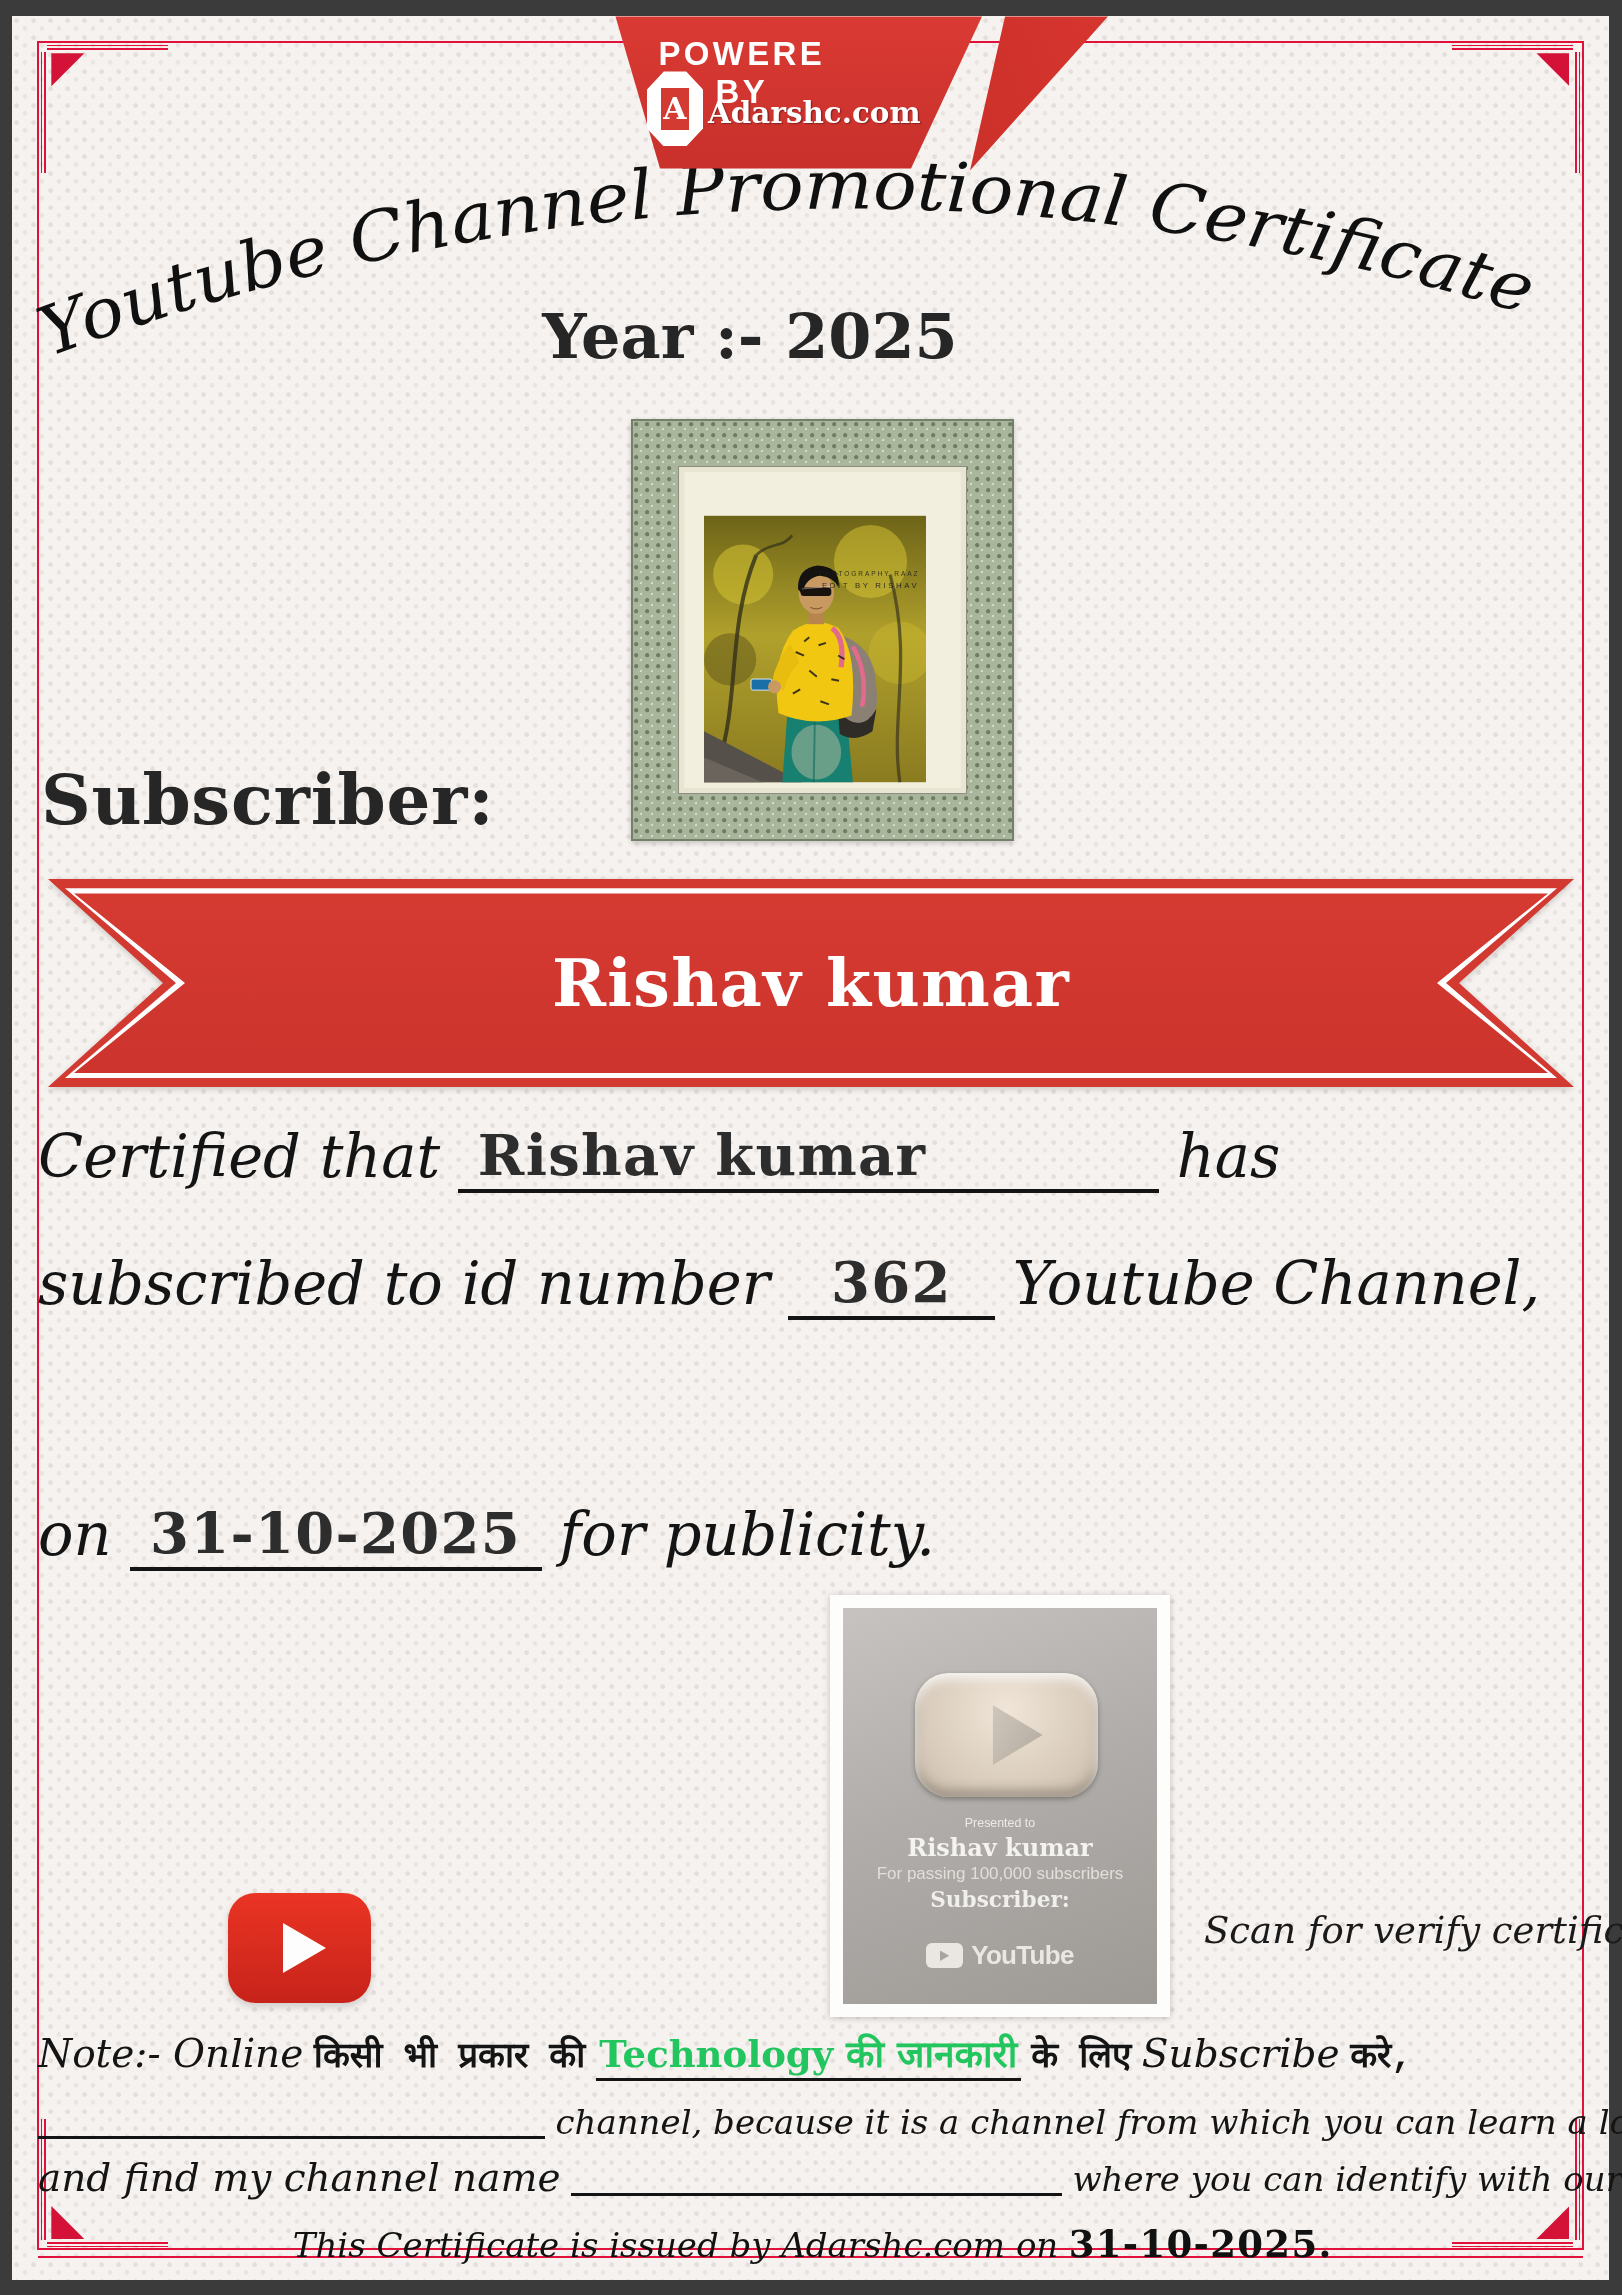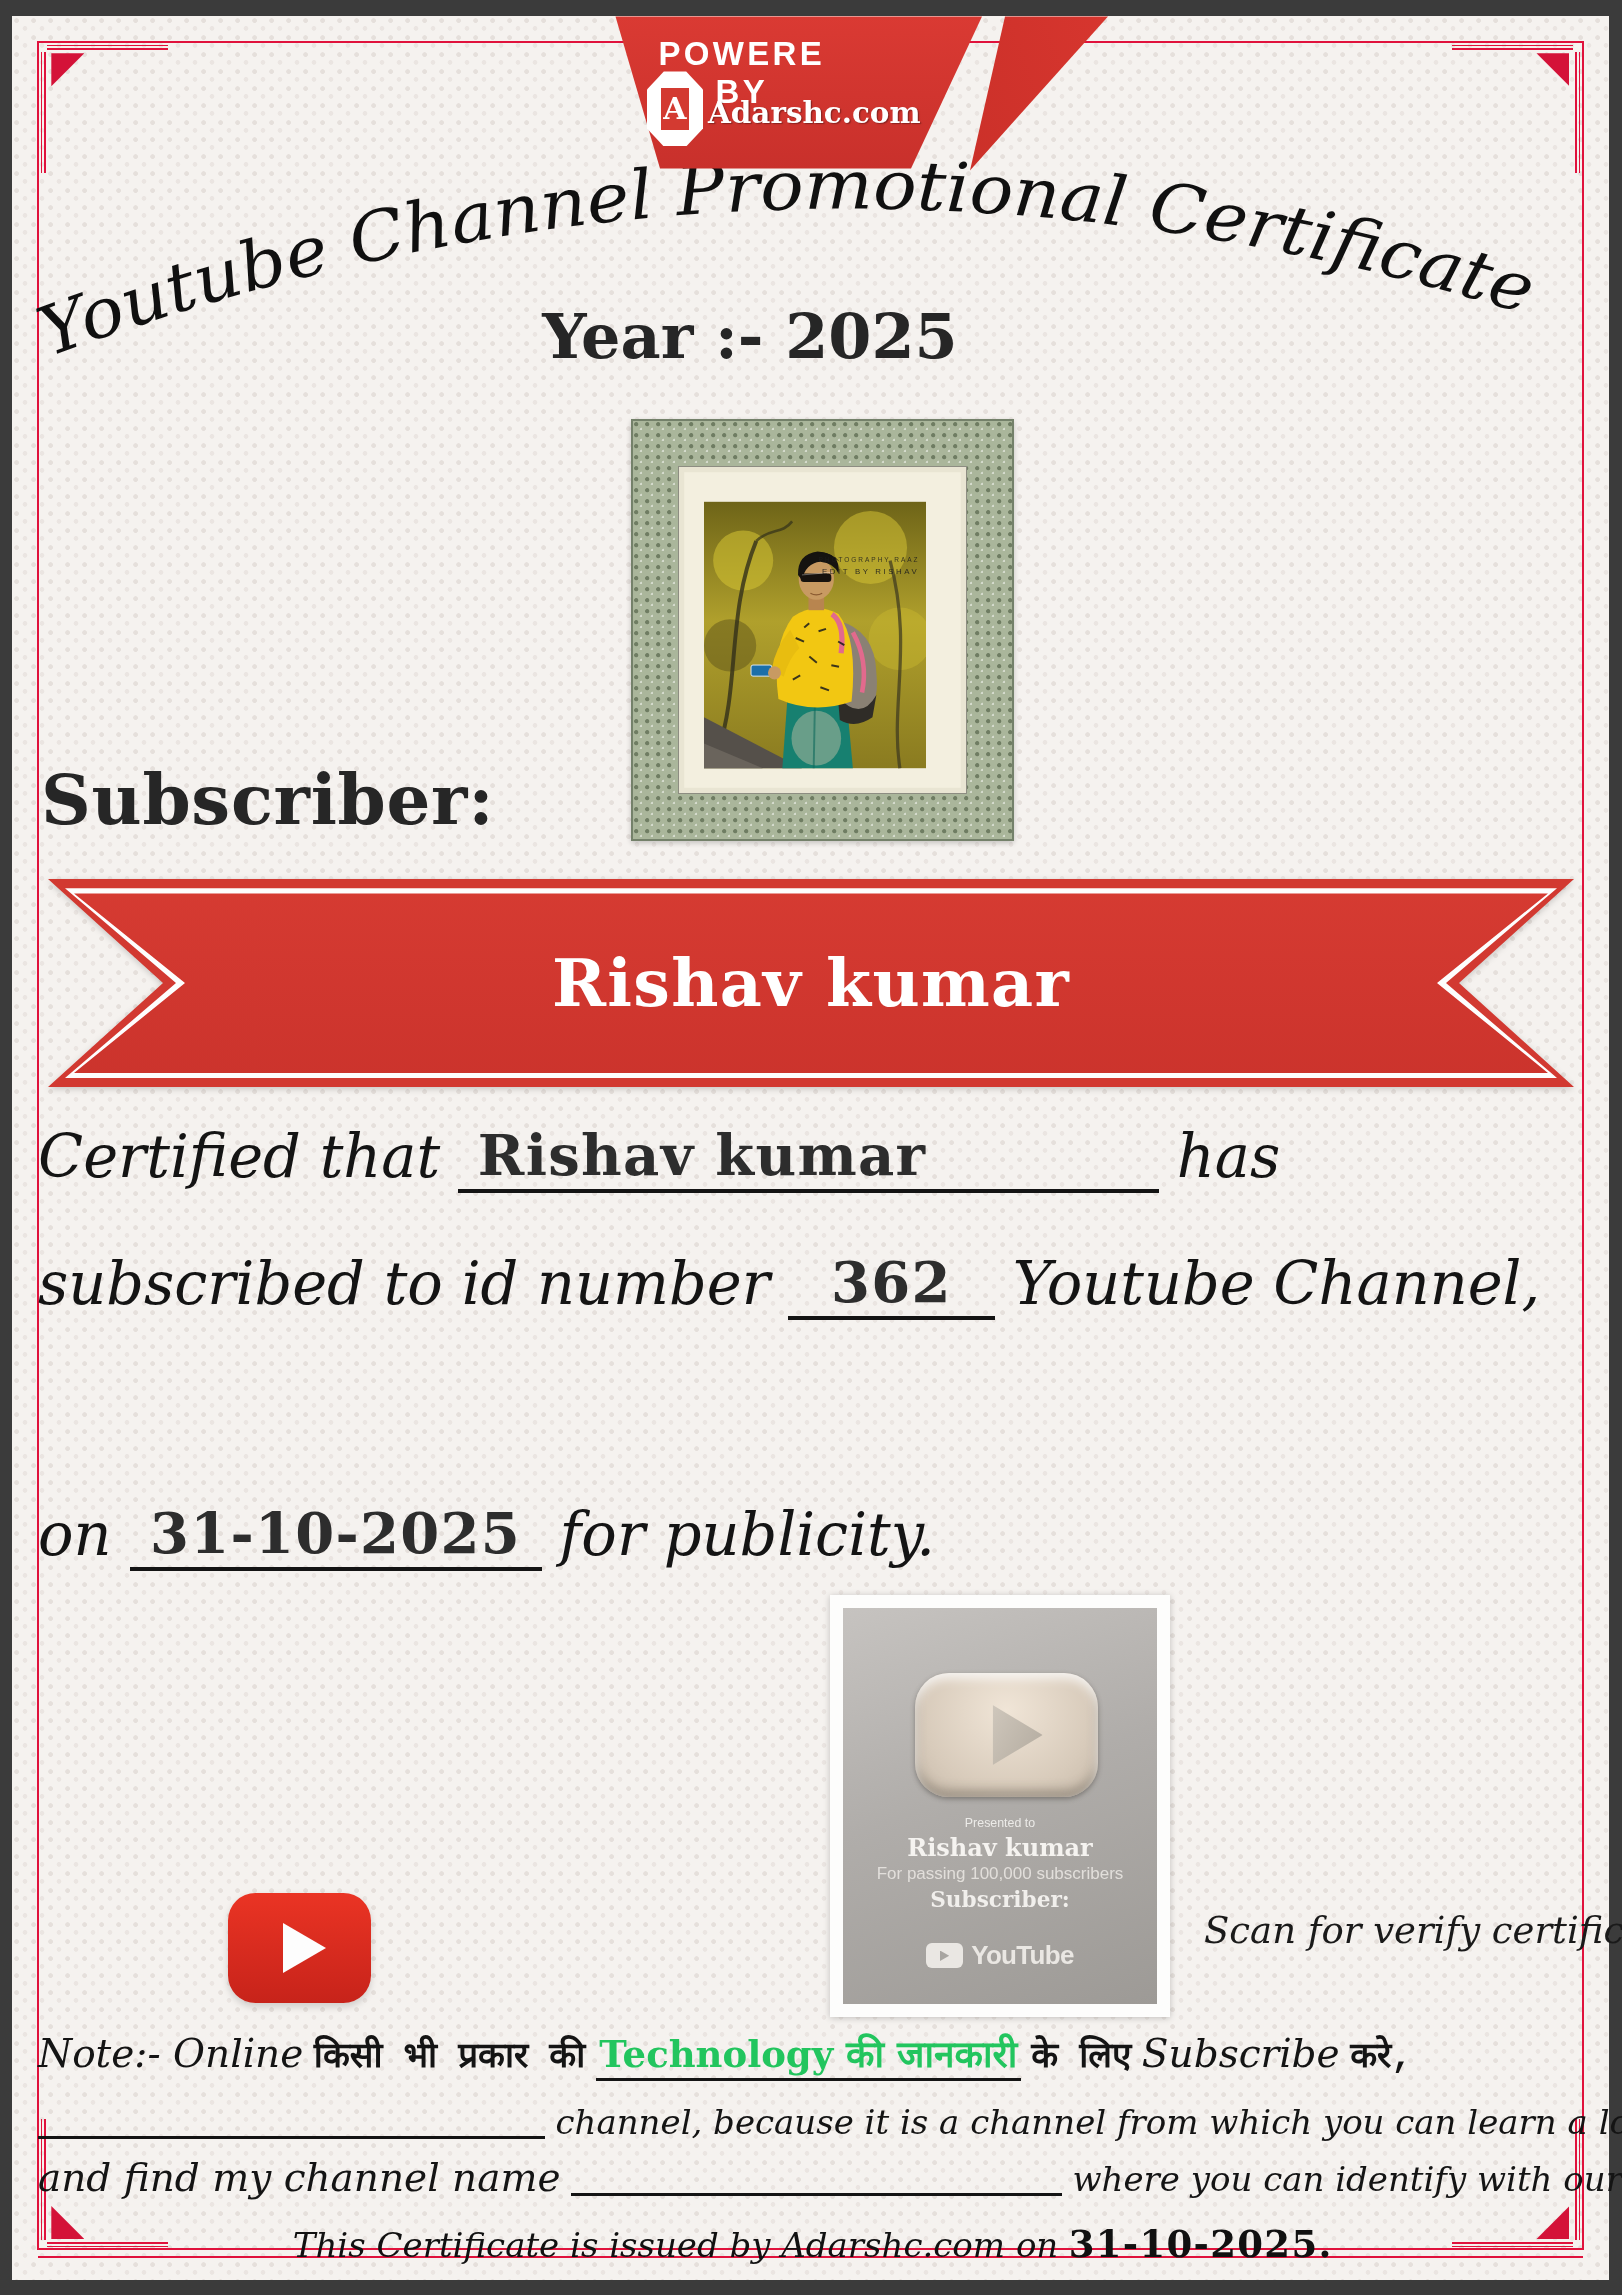--- a/index.html
+++ b/index.html
@@ -48,21 +48,21 @@
       font-weight:700;font-size:62px;color:#262626;z-index:5;white-space:nowrap;}
   
   .frame{position:absolute;left:631px;top:419px;width:383px;height:422px;background-color:#aab69b;
     background-image:
       radial-gradient(circle at 5.2px 5.2px, rgba(62,78,52,.55) 1.7px, transparent 2.5px),
       radial-gradient(circle at 10.5px 10.5px, rgba(255,255,255,.5) 1.3px, transparent 2.2px);
     background-size:11px 11px;
     box-shadow:inset 0 0 0 2px #74816a, 0 2px 5.2px rgba(0,0,0,.2);z-index:3;}
   .mat{position:absolute;left:47px;top:47px;right:47px;bottom:47px;background:#f3efdf;
       border:0.7px solid #8d8d82;box-shadow:inset 0 0 0 5.2px #e9e5d3;}
-  .photo{position:absolute;left:73px;top:82px;width:222px;height:292px;overflow:hidden;}
+  .photo{position:absolute;left:73px;top:96px;width:222px;height:292px;overflow:hidden;}
   
   .sub-heading{position:absolute;left:41px;top:759px;font-weight:700;font-size:69px;
       color:#262626;z-index:3;letter-spacing:0.7px;}
   .banner{position:absolute;left:48px;top:879px;width:1526px;height:208px;z-index:3;
       filter:drop-shadow(0 2.6px 3.3px rgba(0,0,0,.18));}
   .banner .l1{position:absolute;inset:0;background:#d23931;
     clip-path:polygon(0 0,1526px 0,1411px 104px,1526px 208px,0 208px,115px 104px);}
   .banner .l2{position:absolute;inset:0;background:#fdfdfd;
     clip-path:polygon(17px 9.2px,1509px 9.2px,1398px 104px,1509px 199px,17px 199px,128px 104px);}
   .banner .l3{position:absolute;inset:0;background:linear-gradient(180deg,#d63b32,#cb332c);

